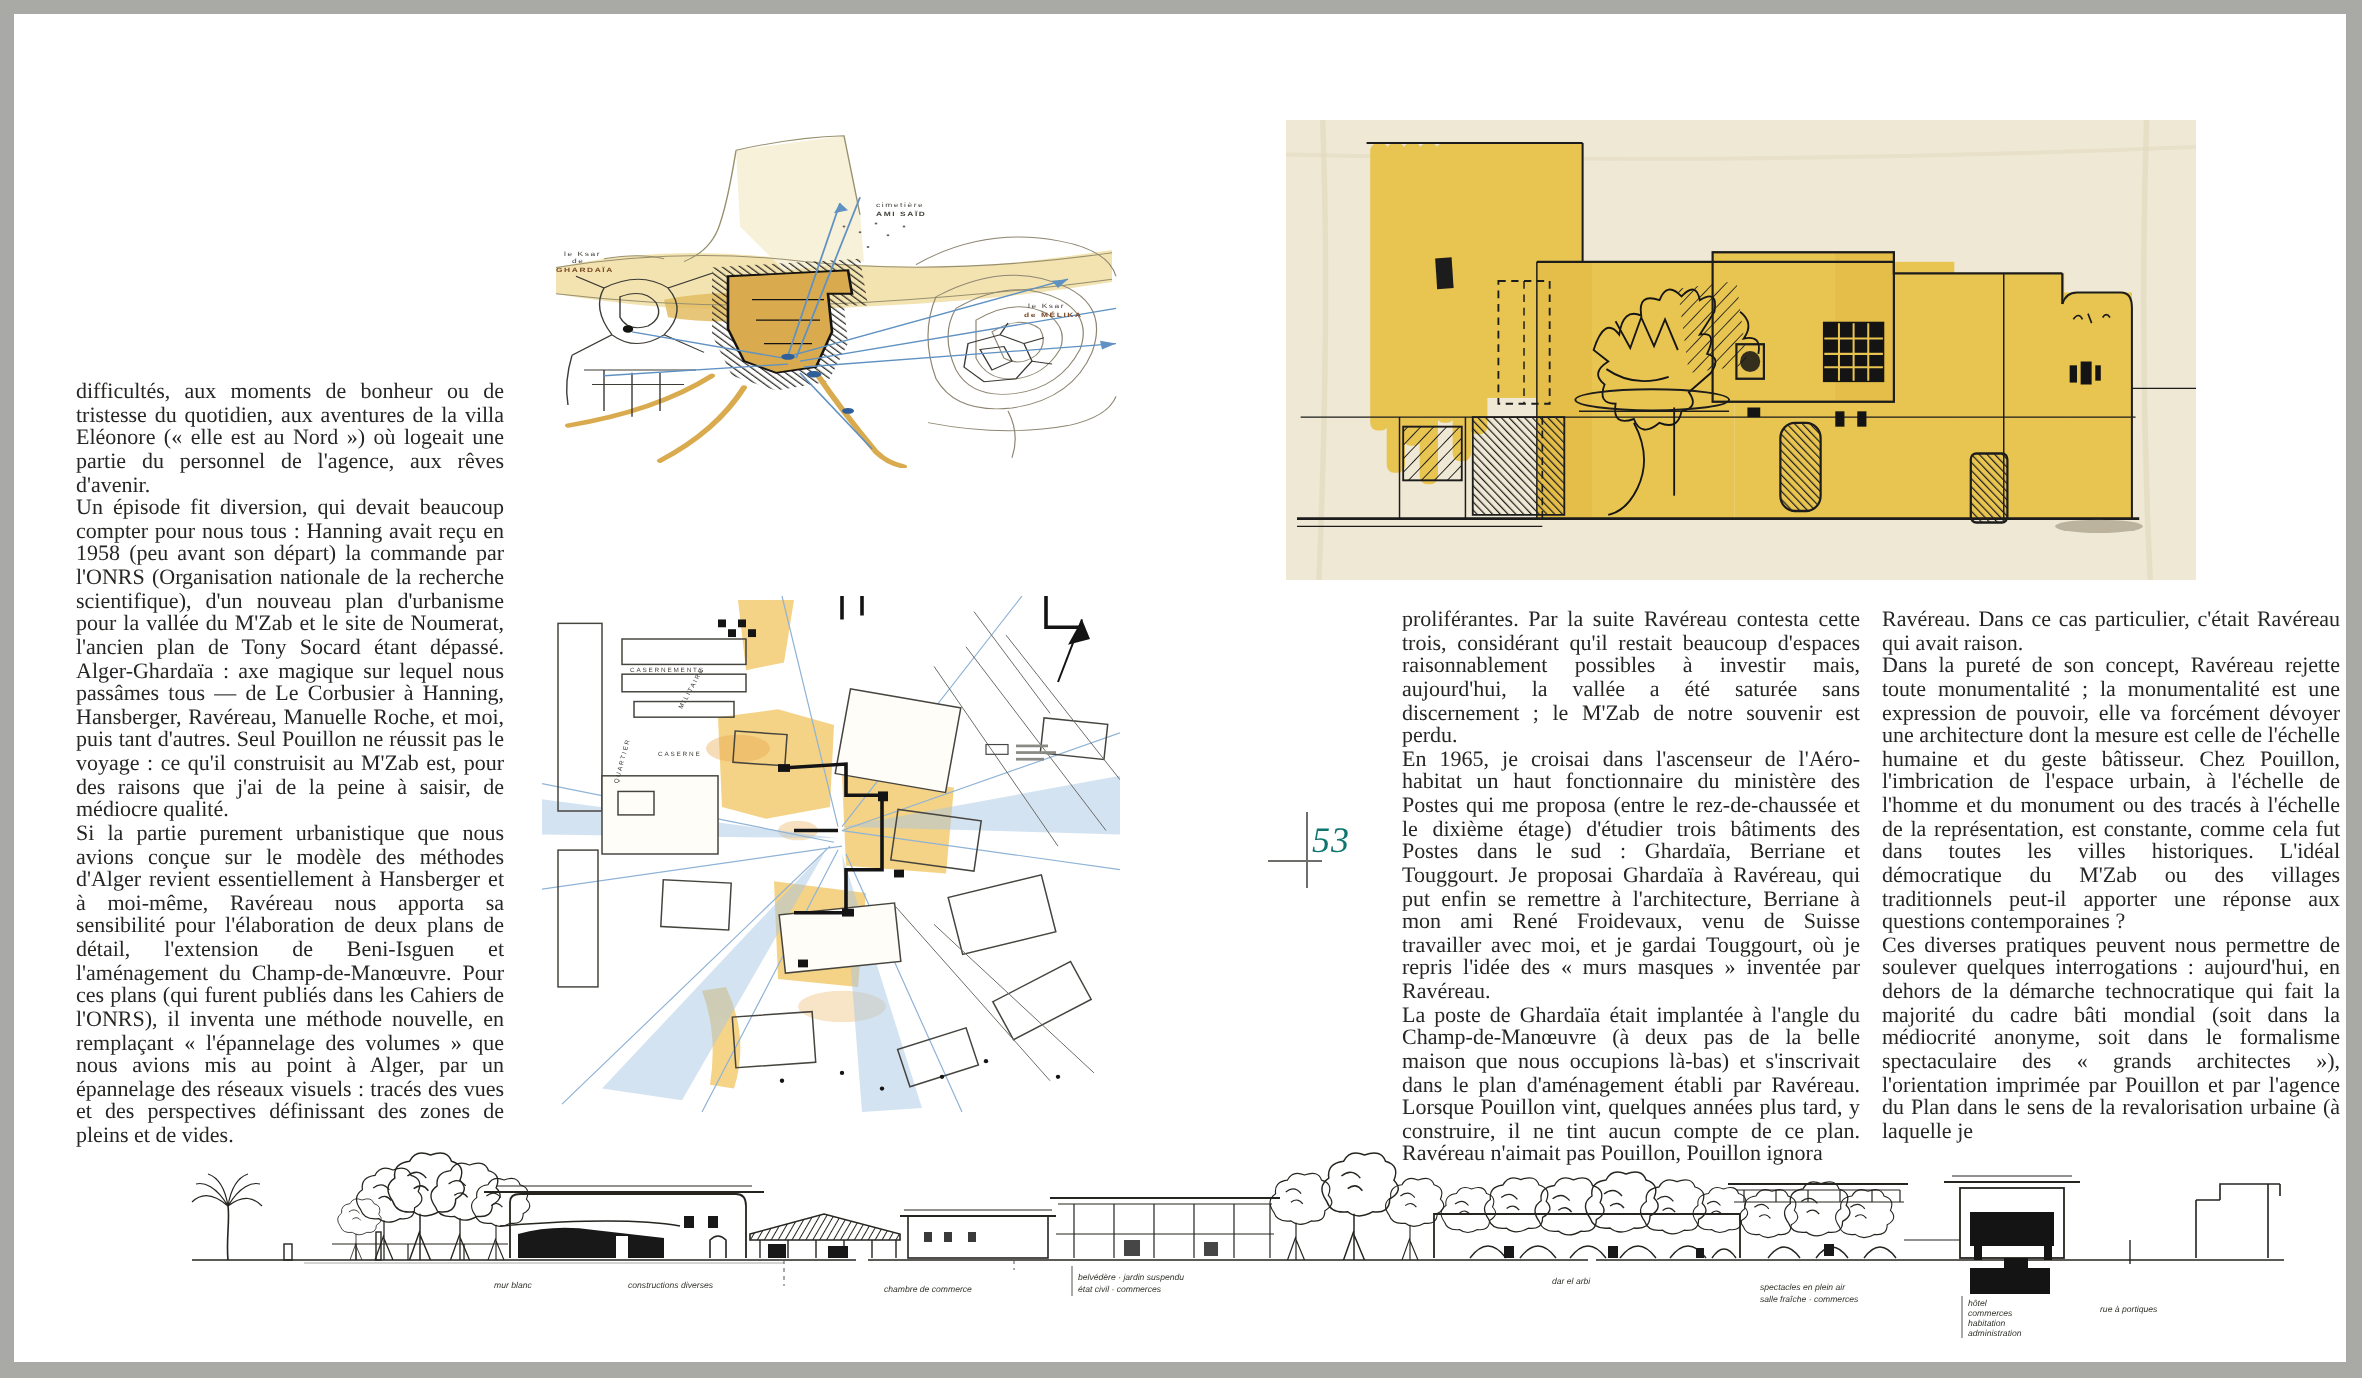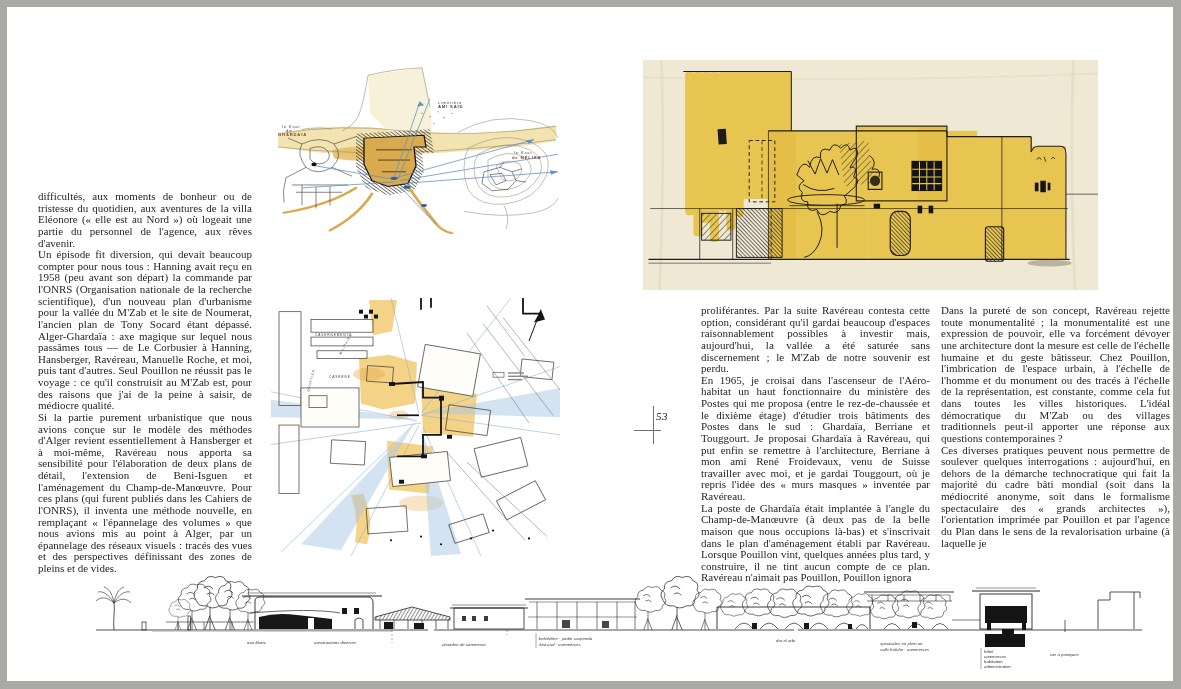--- a/index.html
+++ b/index.html
@@ -14,21 +14,21 @@
   .textcol{
     position:absolute;font-family:"Liberation Serif",serif;
     font-size:11px;line-height:11.62px;color:#262624;text-align:justify;
   }
   .textcol .para{margin:0;}
   figure{position:absolute;margin:0;padding:0;}
   figure svg{display:block;width:100%;height:100%;}
   .pagenum{
     position:absolute;left:649px;top:403px;width:26px;height:20px;
     font-family:"Liberation Serif",serif;font-style:italic;
-    font-size:11px;color:#0f172a;letter-spacing:0.5px;
+    font-size:18px;color:#0f766e;letter-spacing:0.5px;
   }
   .cropmark-h{position:absolute;left:627px;top:423px;width:27px;height:1px;background:#6e6e6a;}
   .cropmark-v{position:absolute;left:646px;top:399px;width:1px;height:38px;background:#6e6e6a;}
   text{font-family:"Liberation Sans",sans-serif;}
   .handwriting{font-family:"DejaVu Sans",sans-serif;font-style:italic;fill:#33332c;}
 </style>
 </head>
 <body>
 
 <div class="spread">
@@ -302,25 +302,26 @@
       </g>
       <ellipse cx="444" cy="212" rx="24" ry="3.5" fill="#8f8670" opacity="0.55"></ellipse>
     </svg>
   </figure>
 
   <div class="cropmark-h"></div>
   <div class="cropmark-v"></div>
   <div class="pagenum">53</div>
 
   <div class="textcol" style="left:694px;top:298px;width:229px;">
-      <p class="para">proliférantes. Par la suite Ravéreau contesta cette option, considérant qu'il gardai beaucoup d'espaces raisonnablement possibles à investir mais, aujourd'hui, la vallée a été saturée sans discernement ; le M'Zab de notre souvenir est perdu.</p>
+      <p class="para">proliférantes. Par la suite Ravéreau contesta cette trois, considérant qu'il restait beaucoup d'espaces raisonnablement possibles à investir mais, aujourd'hui, la vallée a été saturée sans discernement ; le M'Zab de notre souvenir est perdu.</p>
       <p class="para">En 1965, je croisai dans l'ascenseur de l'Aéro-habitat un haut fonctionnaire du ministère des Postes qui me proposa (entre le rez-de-chaussée et le dixième étage) d'étudier trois bâtiments des Postes dans le sud : Ghardaïa, Berriane et Touggourt. Je proposai Ghardaïa à Ravéreau, qui put enfin se remettre à l'architecture, Berriane à mon ami René Froidevaux, venu de Suisse travailler avec moi, et je gardai Touggourt, où je repris l'idée des « murs masques » inventée par Ravéreau.</p>
       <p class="para">La poste de Ghardaïa était implantée à l'angle du Champ-de-Manœuvre (à deux pas de la belle maison que nous occupions là-bas) et s'inscrivait dans le plan d'aménagement établi par Ravéreau. Lorsque Pouillon vint, quelques années plus tard, y construire, il ne tint aucun compte de ce plan. Ravéreau n'aimait pas Pouillon, Pouillon ignora</p>
     </div>
   <div class="textcol" style="left:934px;top:298px;width:229px;">
+      <p class="para">Ravéreau. Dans ce cas particulier, c'était Ravéreau qui avait raison.</p>
       <p class="para">Dans la pureté de son concept, Ravéreau rejette toute monumentalité ; la monumentalité est une expression de pouvoir, elle va forcément dévoyer une architecture dont la mesure est celle de l'échelle humaine et du geste bâtisseur. Chez Pouillon, l'imbrication de l'espace urbain, à l'échelle de l'homme et du monument ou des tracés à l'échelle de la représentation, est constante, comme cela fut dans toutes les villes historiques. L'idéal démocratique du M'Zab ou des villages traditionnels peut-il apporter une réponse aux questions contemporaines ?</p>
       <p class="para">Ces diverses pratiques peuvent nous permettre de soulever quelques interrogations : aujourd'hui, en dehors de la démarche technocratique qui fait la majorité du cadre bâti mondial (soit dans la médiocrité anonyme, soit dans le formalisme spectaculaire des « grands architectes »), l'orientation imprimée par Pouillon et par l'agence du Plan dans le sens de la revalorisation urbaine (à laquelle je</p>
     </div>
 
   <figure style="left:85px;top:563px;width:1053px;height:112px;">
     <svg viewBox="0 0 1053 112" preserveAspectRatio="none">
       <defs>
         <pattern id="hP" width="3" height="3" patternUnits="userSpaceOnUse" patternTransform="rotate(30)">
           <line x1="0" y1="0" x2="0" y2="3" stroke="#26241f" stroke-width="1"></line>
         </pattern>

